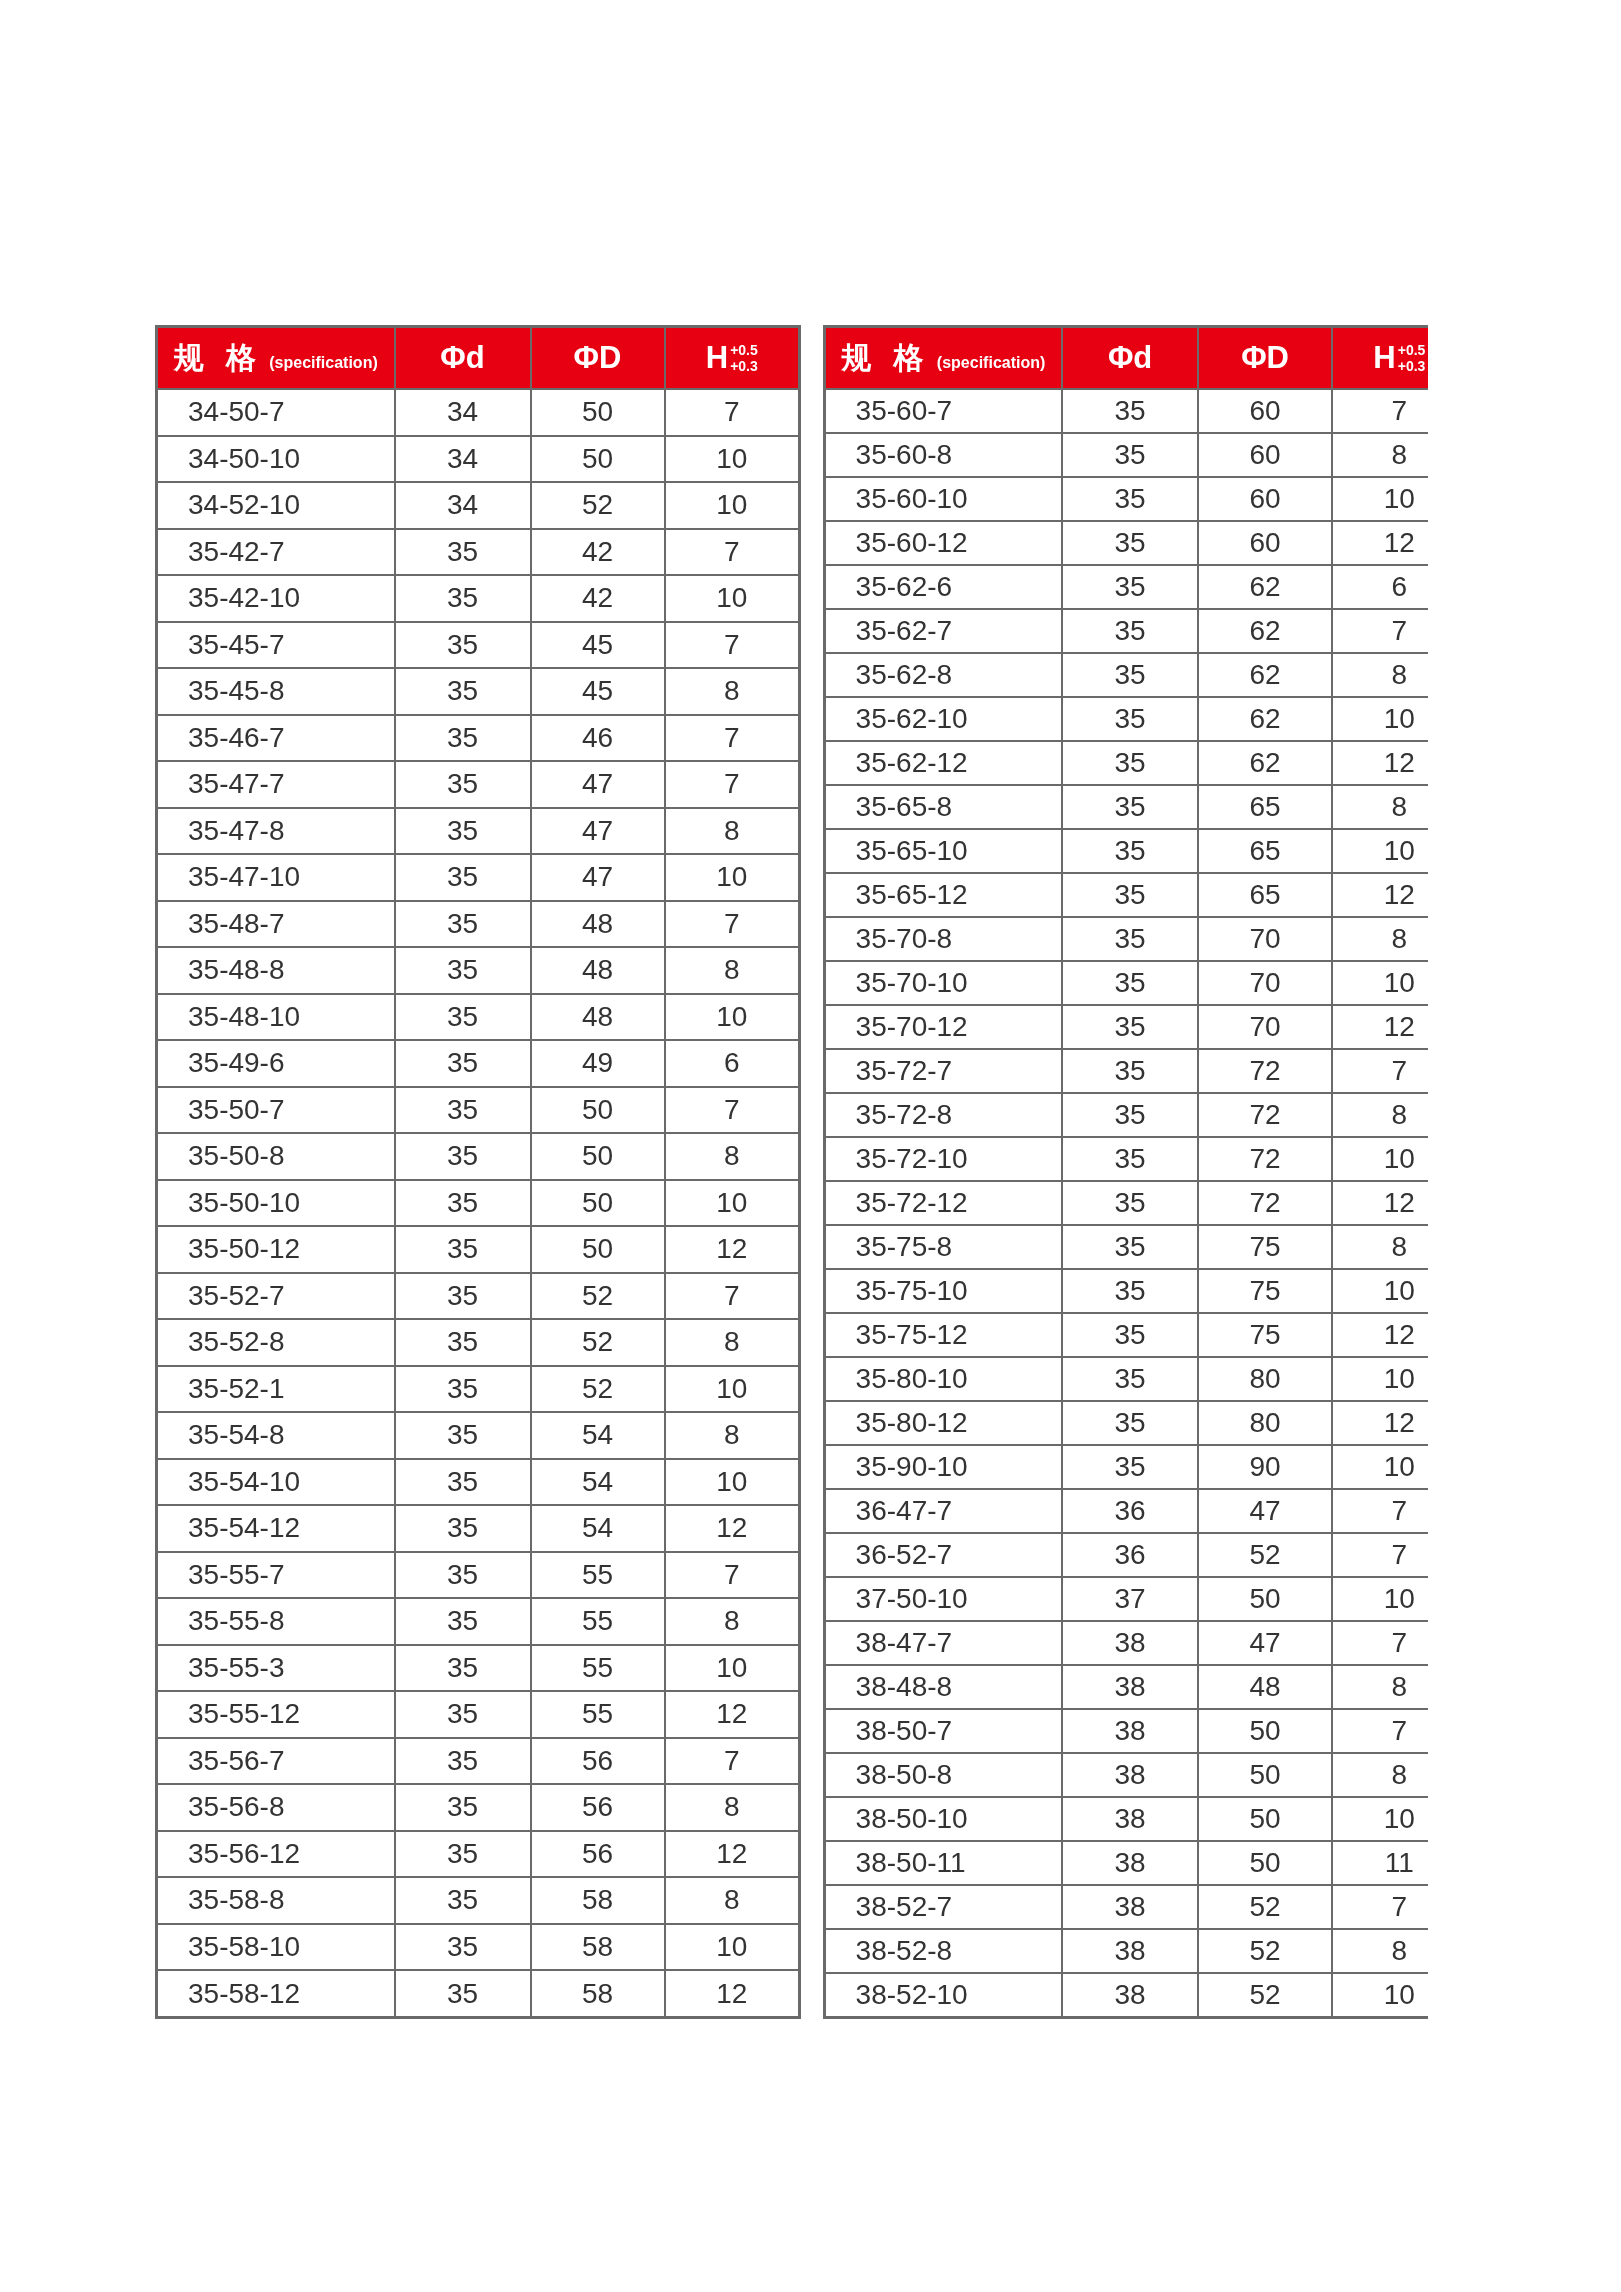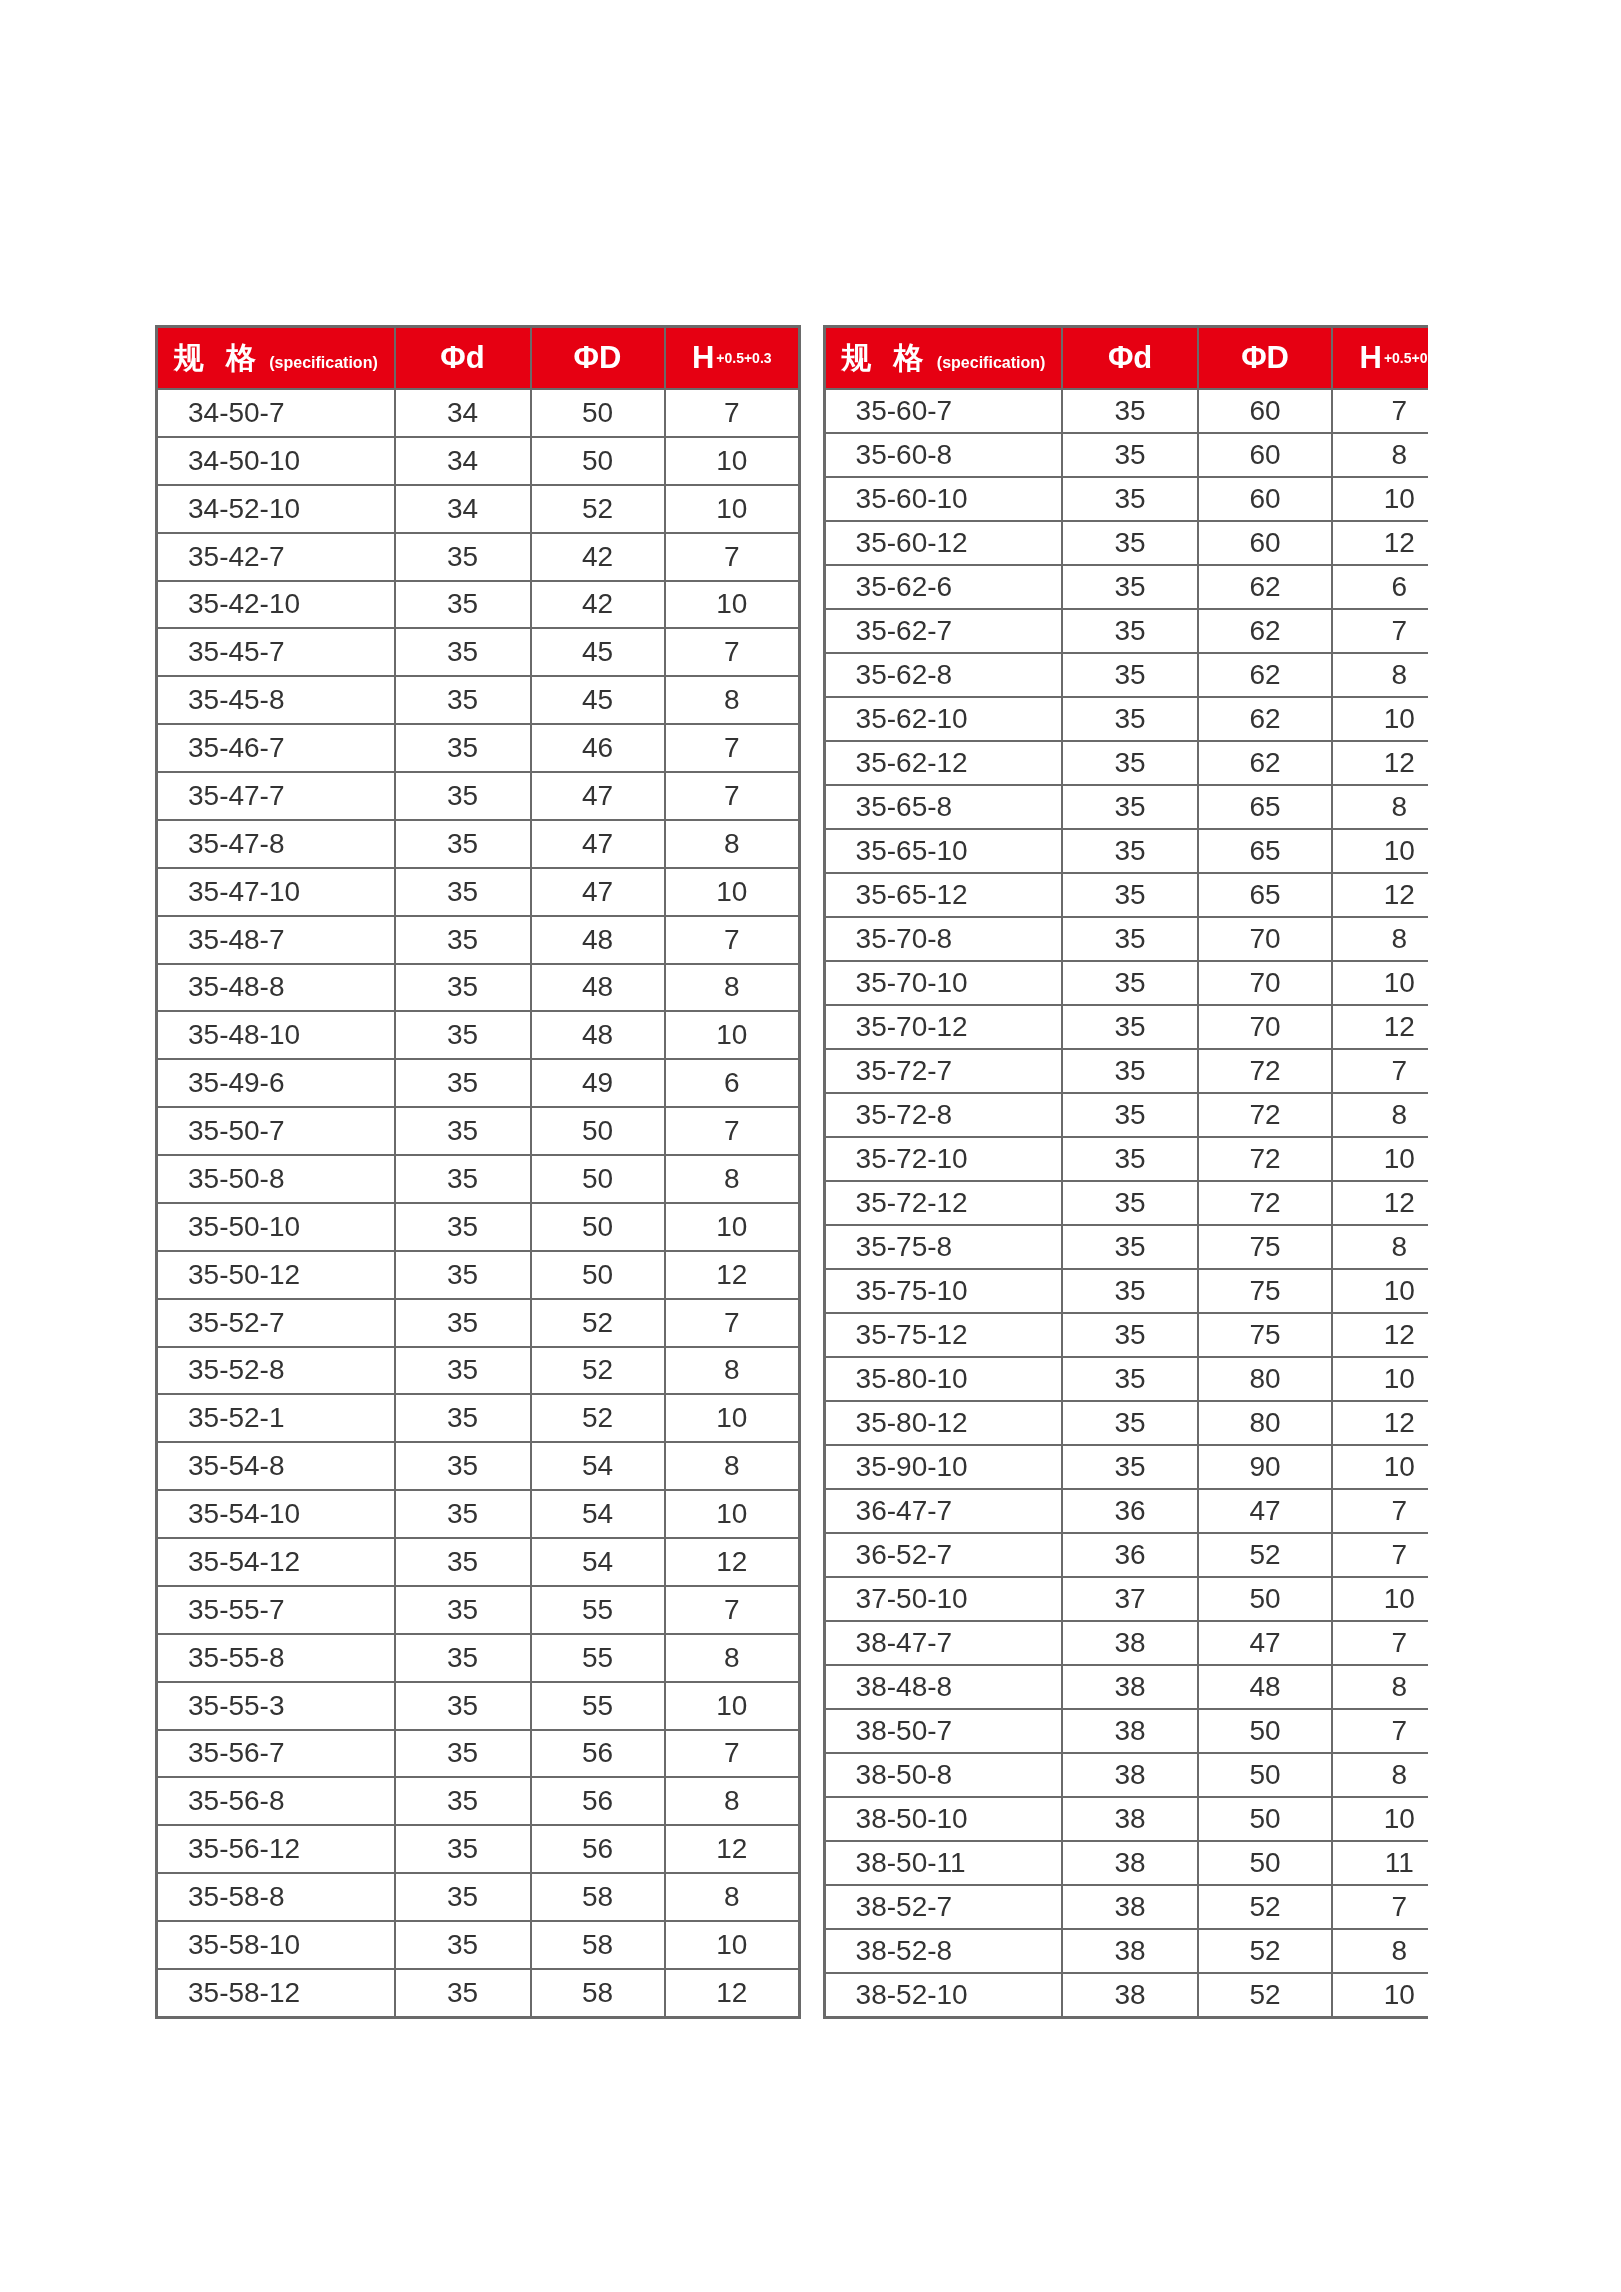--- a/index.html
+++ b/index.html
@@ -35,21 +35,21 @@
     text-align:center;
     vertical-align:middle;
   }
   th.spec-head{text-align:left;padding-left:25.5px;}
   .cn-label{font-size:30px;letter-spacing:6.9px;}
   .en-label{font-size:16px;font-weight:bold;letter-spacing:0;margin-left:2px;}
   .phi-label{font-size:31px;}
   .h-wrap{display:inline-flex;align-items:center;justify-content:center;}
   .h-base{font-size:31px;font-weight:bold;}
   .h-tol{
-    display:inline-flex;flex-direction:row;align-items:flex-start;
+    display:inline-flex;flex-direction:column;align-items:flex-start;
     font-size:14px;line-height:1.15;font-weight:bold;margin-left:2px;
   }
   table.spec-table tbody td{
     height:42px;
     color:#333333;
     font-size:28px;
     vertical-align:middle;
   }
   table.spec-table tbody td.spec{text-align:left;padding-left:30px;}
   table.spec-table tbody td.num{text-align:center;}
@@ -246,20 +246,26 @@
             <td class="num">55</td>
             <td class="num">8</td>
           </tr>
           <tr>
             <td class="spec">35-55-3</td>
             <td class="num">35</td>
             <td class="num">55</td>
             <td class="num">10</td>
           </tr>
           <tr>
+            <td class="spec">35-55-12</td>
+            <td class="num">35</td>
+            <td class="num">55</td>
+            <td class="num">12</td>
+          </tr>
+          <tr>
             <td class="spec">35-56-7</td>
             <td class="num">35</td>
             <td class="num">56</td>
             <td class="num">7</td>
           </tr>
           <tr>
             <td class="spec">35-56-8</td>
             <td class="num">35</td>
             <td class="num">56</td>
             <td class="num">8</td>

